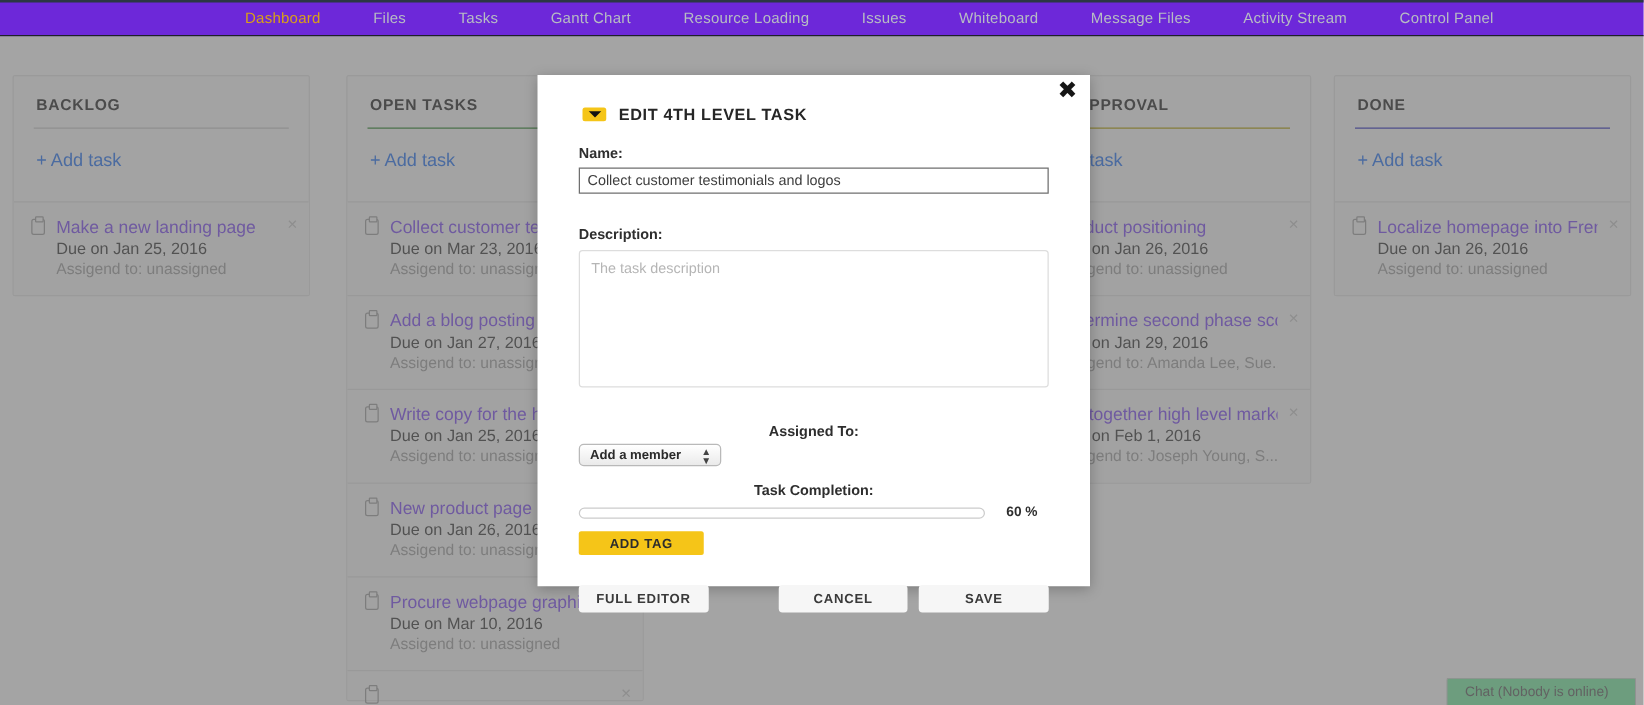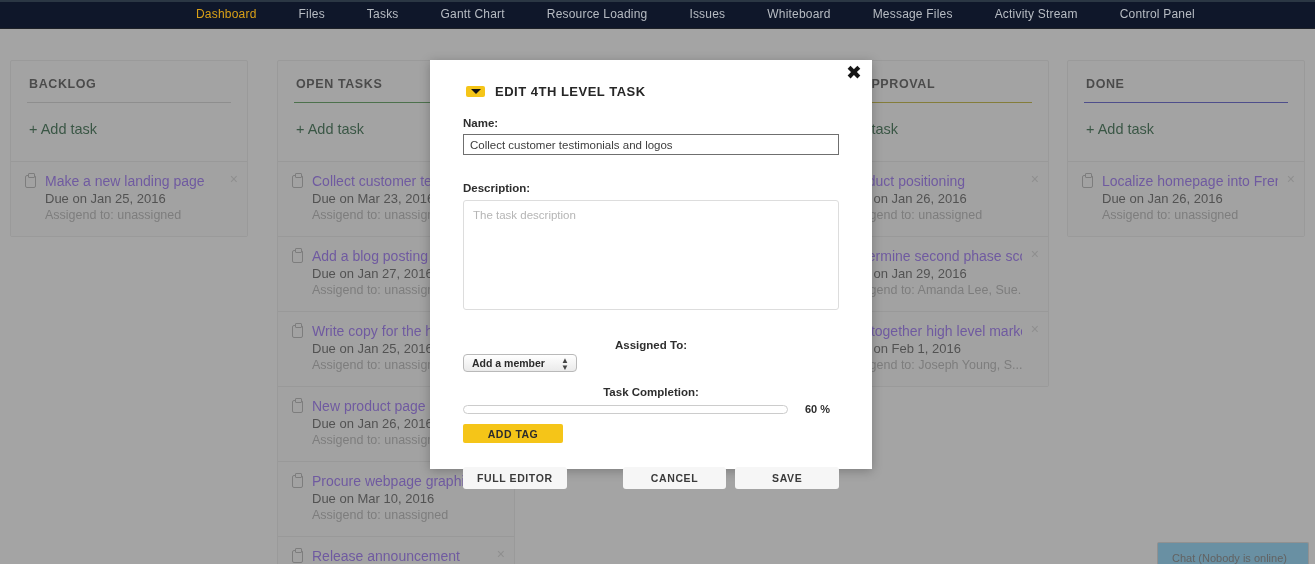--- a/index.html
+++ b/index.html
@@ -8,21 +8,21 @@
     width: 1315px; height: 564px;
     overflow: hidden;
     font-family: "Liberation Sans", sans-serif;
     background: #ffffff;
   }
   #app { position: relative; width: 1315px; height: 564px; }
 
   
   .topnav {
     position: absolute; top: 0; left: 0; width: 1315px; height: 29px;
-    background: #0f172a;
+    background: #6d28d9;
     border-bottom: 1px solid #1d2128;
     display: flex; align-items: center;
     z-index: 5;
   }
   .topnav::before {
     content: ""; position: absolute; top: 0; left: 0; width: 1315px; height: 2px;
     background: #2b3744;
   }
   .nav-items { display: flex; align-items: center; margin-left: 196px; }
   .nav-item {
@@ -41,21 +41,21 @@
     background: #fdfdfd;
     border: 1px solid #e8e8e8;
     border-radius: 2px;
   }
   .col-head {
     font-size: 12.5px; font-weight: bold; color: #3a3a3a;
     letter-spacing: .6px; padding: 16px 18px 11px 18px;
   }
   .col-rule { height: 1px; margin: 0 16px; background: #cfcfcf; }
   .add-task {
-    font-size: 14.5px; color: #14532d; padding: 18px 18px 24px 18px;
+    font-size: 14.5px; color: #3b82f6; padding: 18px 18px 24px 18px;
     cursor: pointer;
   }
   .card {
     position: relative;
     border-top: 1px solid #e6e6e6;
     padding: 11px 26px 12px 34px;
     background: #fbfbfb;
     cursor: pointer;
   }
   .card .clip {
@@ -76,24 +76,24 @@
   .card-assign { font-size: 12.5px; color: #a9a9a9; line-height: 17px; white-space: nowrap; overflow: hidden;}
   .card-x {
     position: absolute; right: 9px; top: 10px;
     font-size: 14px; color: #cfcfcf; line-height: 1; cursor: pointer;
   }
 
   
   .chat {
     position: absolute; right: 6px; bottom: 0px;
     width: 152px; height: 22px;
-    background: #7dd3fc; border: 1px solid #d6d6d6;
+    background: #86efac; border: 1px solid #d6d6d6;
     border-bottom: none; border-radius: 2px 2px 0 0;
     font-size: 11px; color: #6d6d6d;
-    display: flex; align-items: flex-end; padding-left: 14px;
+    display: flex; align-items: center; padding-left: 14px;
     cursor: pointer;
     margin-left: 10px;
   }
 
   
   .scrim {
     position: absolute; top: 29px; left: 0; width: 1315px; height: 535px;
     background: rgba(90,90,90,.55);
     z-index: 20;
   }
@@ -259,21 +259,20 @@
         </div>
         <div class="card">
           <span class="clip"></span>
           <div class="card-title">Procure webpage graphics</div>
           <div class="card-due">Due on Mar 10, 2016</div>
           <div class="card-assign">Assigend to: unassigned</div>
           <span class="card-x">×</span>
         </div>
         <div class="card">
           <span class="clip"></span>
-          <div class="card-title">Release announcement</div>
           <span class="card-x">×</span>
         </div>
       </div>
       <div class="col" style="left: 811px;">
         <div class="col-head">FOR APPROVAL</div>
         <div class="col-rule" style="background: rgb(185, 168, 20);"></div>
         <div class="add-task">+ Add task</div>
         <div class="card">
           <span class="clip"></span>
           <div class="card-title">Product positioning</div>

